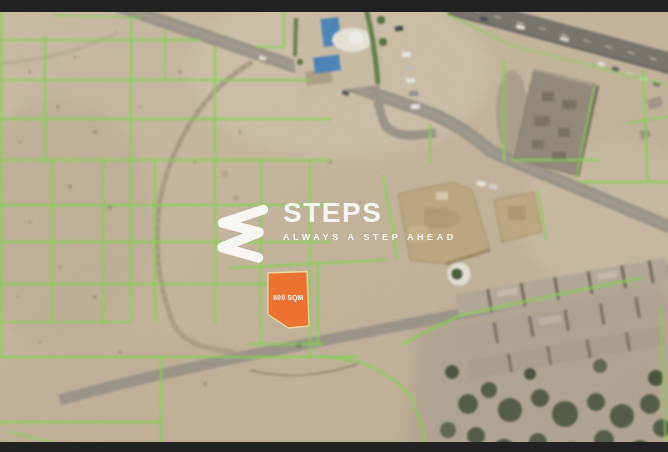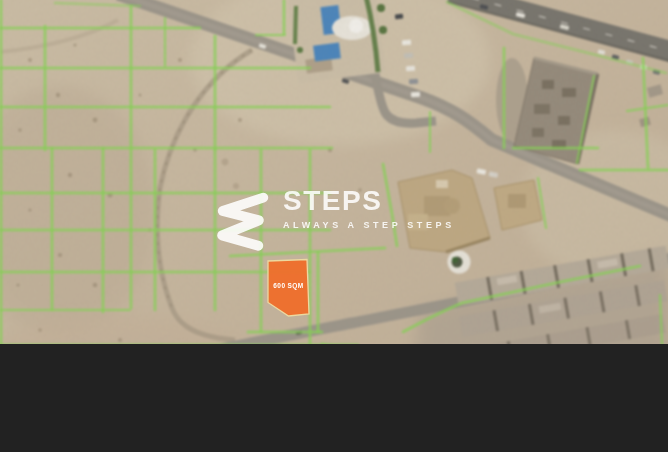--- a/index.html
+++ b/index.html
@@ -1,18 +1,18 @@
 <!DOCTYPE html>
 <html style="--sand: #c8b79e; --green-line: #82d94e; --road: #9b958b; --highway: #73716b; --pool-blue: #4083c4; --tree-green: #45523a; --plot-orange: #ee6e2c; --plot-border: #ecd9a0; --watermark-white: rgba(255,255,255,0.86);"><head>
 <meta charset="utf-8">
 <style>
   html,body{margin:0;padding:0;background:#222;}
   .stage{
-    position:relative;width:668px;height:344px;overflow:hidden;
-    font-family:"Liberation Sans",sans-serif;background:var(--sand,#c8b79e);
+    position:relative;width:668px;height:430px;overflow:hidden;
+    font-family:"Liberation Sans",sans-serif;background:var(--sand,#c8b79e);margin-top:12px;
   }
   svg{display:block;}
   .map{position:absolute;left:0;top:0;filter:blur(1.1px) saturate(.97);overflow:visible;}
   .overlay{position:absolute;left:0;top:0;pointer-events:none;}
   .gline{stroke:var(--green-line,#82d94e);fill:none;stroke-width:2.6;opacity:.8;stroke-linecap:round;}
   .gline.thin{stroke-width:2;}
   .gline.faint{opacity:.5;}
   .road{stroke:var(--road,#9b958b);fill:none;}
   .highway{stroke:var(--highway,#73716b);fill:none;}
   .pool{fill:var(--pool-blue,#4083c4);}
@@ -275,17 +275,17 @@
     <polygon class="plot-poly" points="268,261 307,259.5 309,314 288.5,316 268,302.5"></polygon>
   </svg>
   <div class="plot-label">600 SQM</div>
 
   <div class="watermark">
     <svg class="wm-logo" width="62" height="60" viewBox="0 0 64 64">
       <polyline points="54,6 10,18 48,30 8,44 46,57" fill="none" stroke="rgba(255,255,255,0.88)" stroke-width="10.5" stroke-linecap="round" stroke-linejoin="round"></polyline>
     </svg>
     <div>
       <div class="wm-title">STEPS</div>
-      <div class="wm-tag">ALWAYS A STEP STEPS</div>
+      <div class="wm-tag">ALWAYS A STEP AHEAD</div>
     </div>
   </div>
 
 </div>
 
 </body></html>

